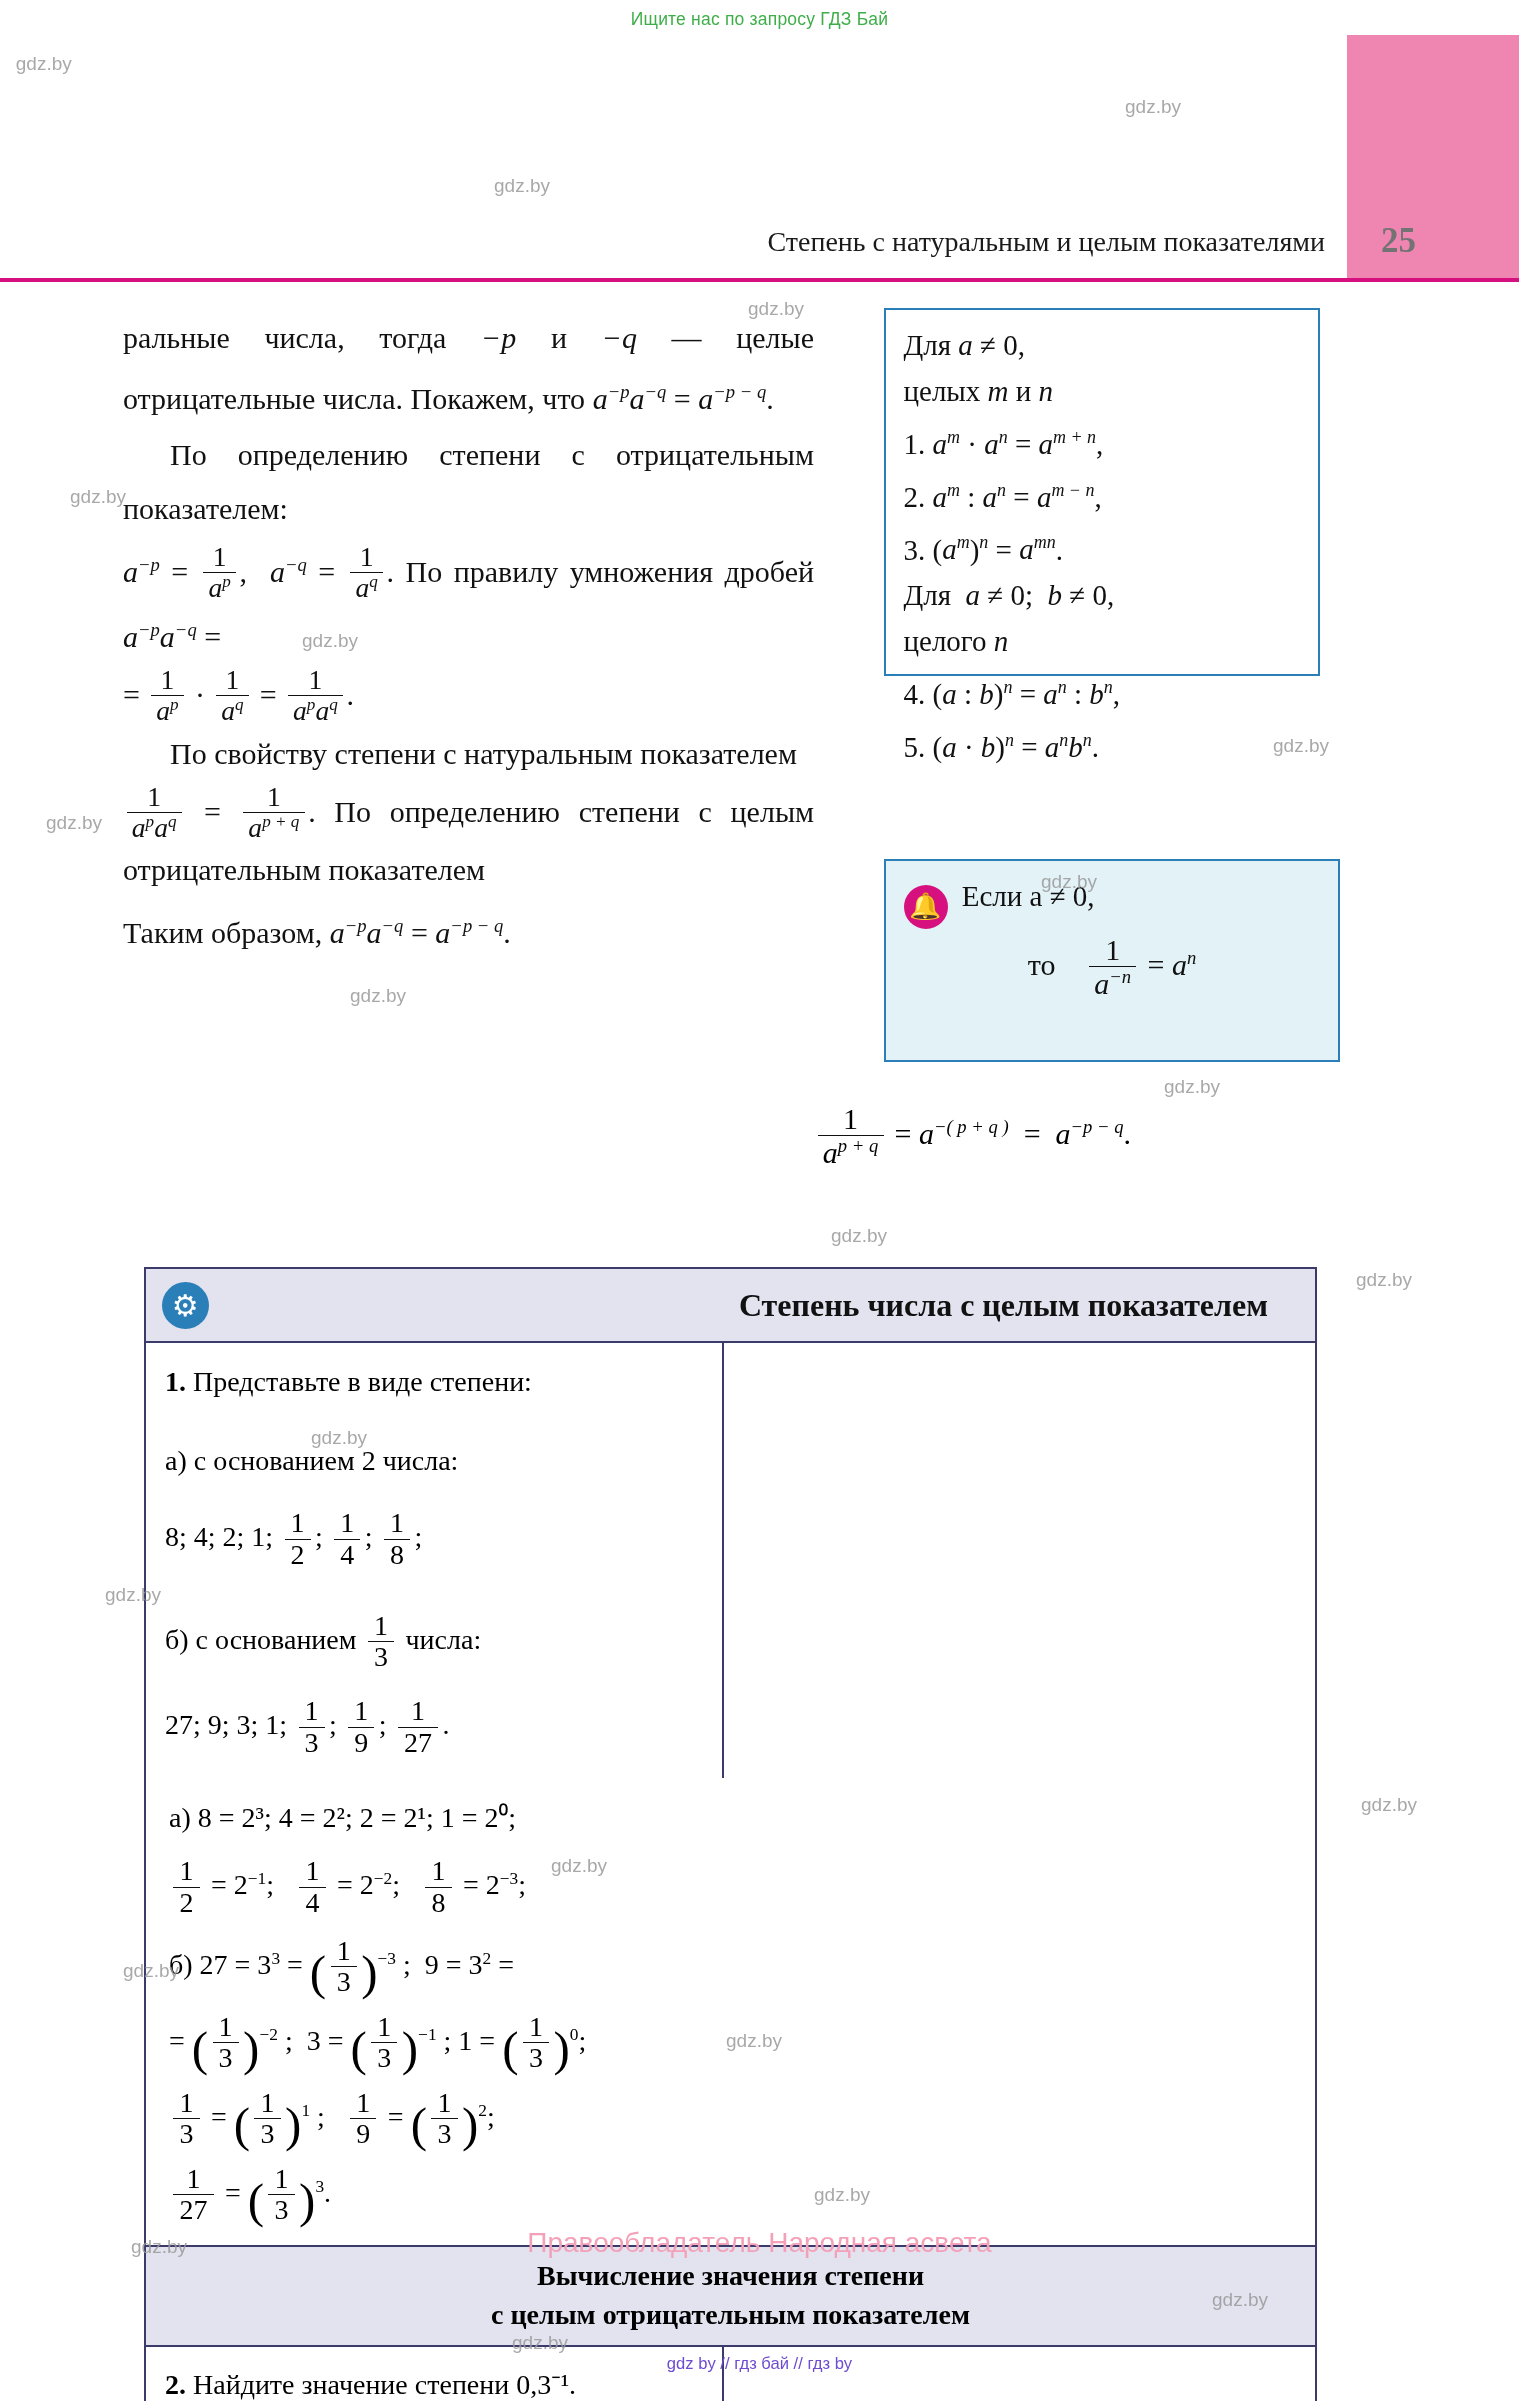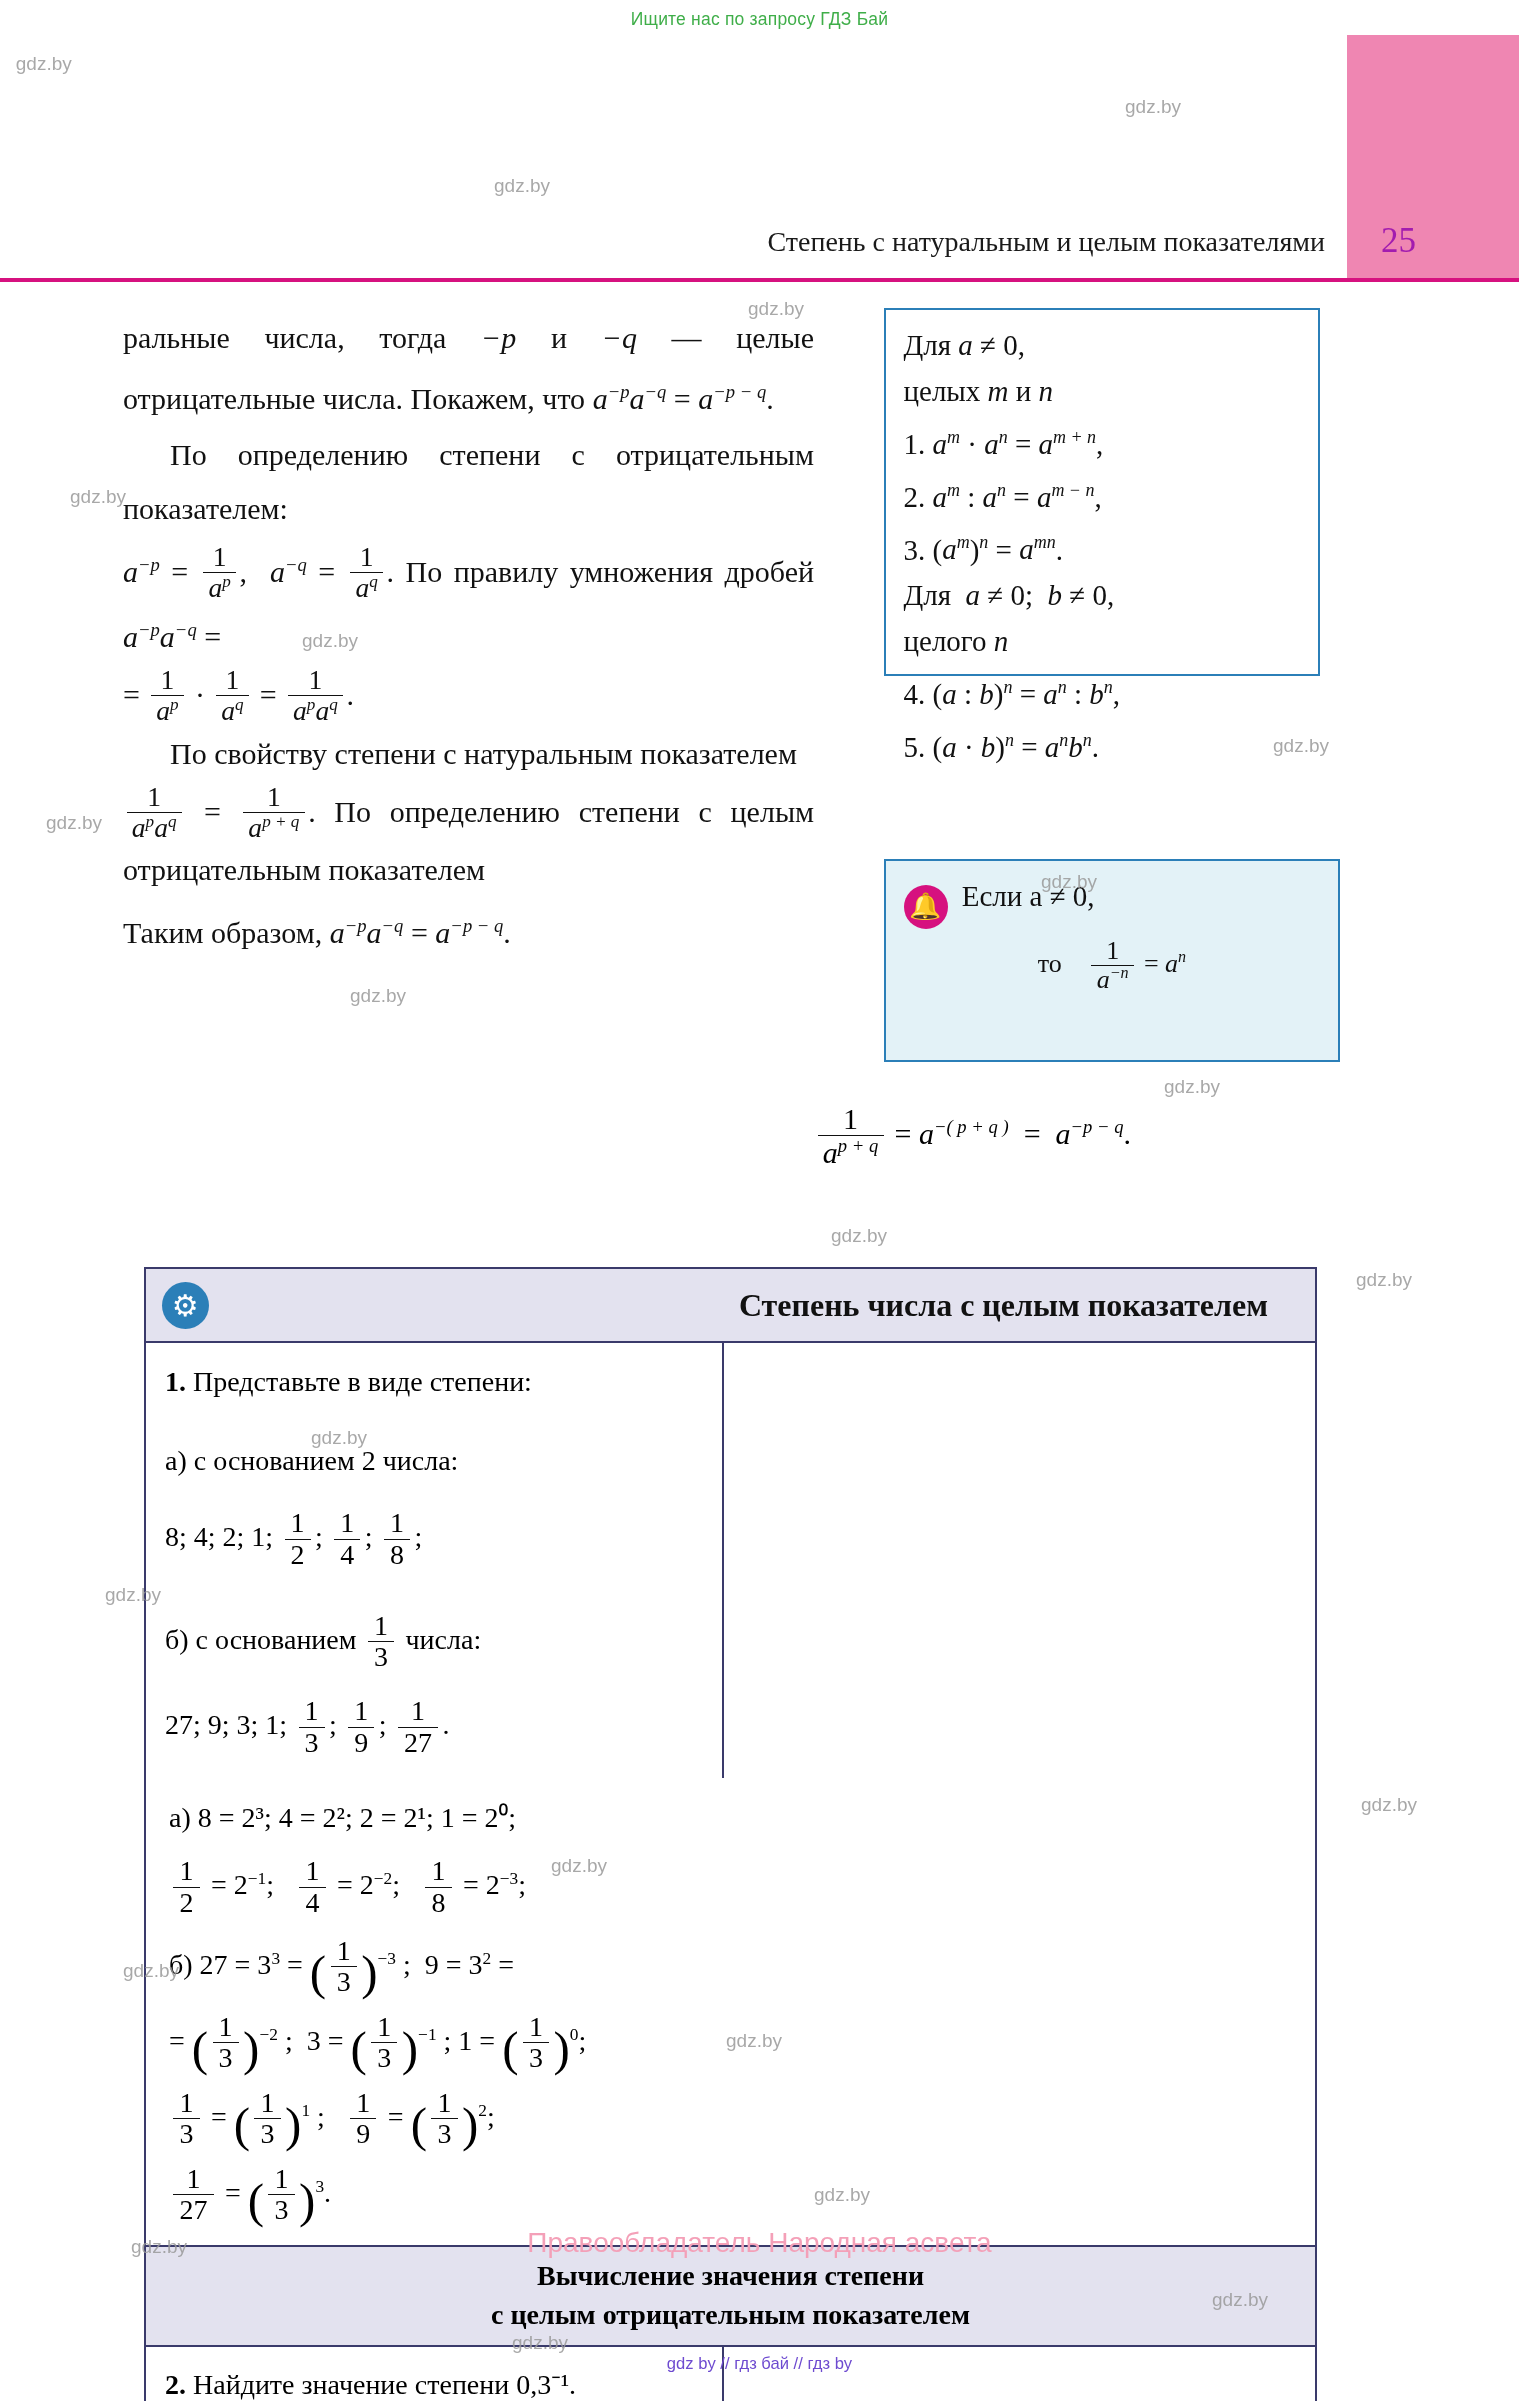--- a/index.html
+++ b/index.html
@@ -36,21 +36,21 @@
     background:#d6117f;
   }
   .page-num-box {
     position:absolute; right:0; top:35px;
     width:172px; height:243px;
     background:#ef86b2;
   }
   .page-num {
     position:absolute; right:103px; top:221px;
     font-family:"Liberation Serif", serif;
-    font-size:35px; font-weight:normal; color:#a21caf;
+    font-size:35px; font-weight:bold; color:#737373;
   }
   .header-title {
     position:absolute; right:194px; top:226px;
     font-size:28px; color:#1a1a1a;
     font-family:"Liberation Serif", serif;
   }
 
   
   .col-left {
     position:absolute;
@@ -103,21 +103,21 @@
     color:#fff;
     text-align:center;
     line-height:44px;
     font-size:26px;
     vertical-align:-8.8px;
     margin-right:7px;
   }
   .note-eq {
     margin-top:5.3px;
     text-align:center;
-    font-size:26px;
+    font-size:30px;
   }
 
   
   .free-eq {
     position:absolute; left:814px; top:1103px;
     width:525px;
     font-size:30px;
     text-align:left;
   }
 

